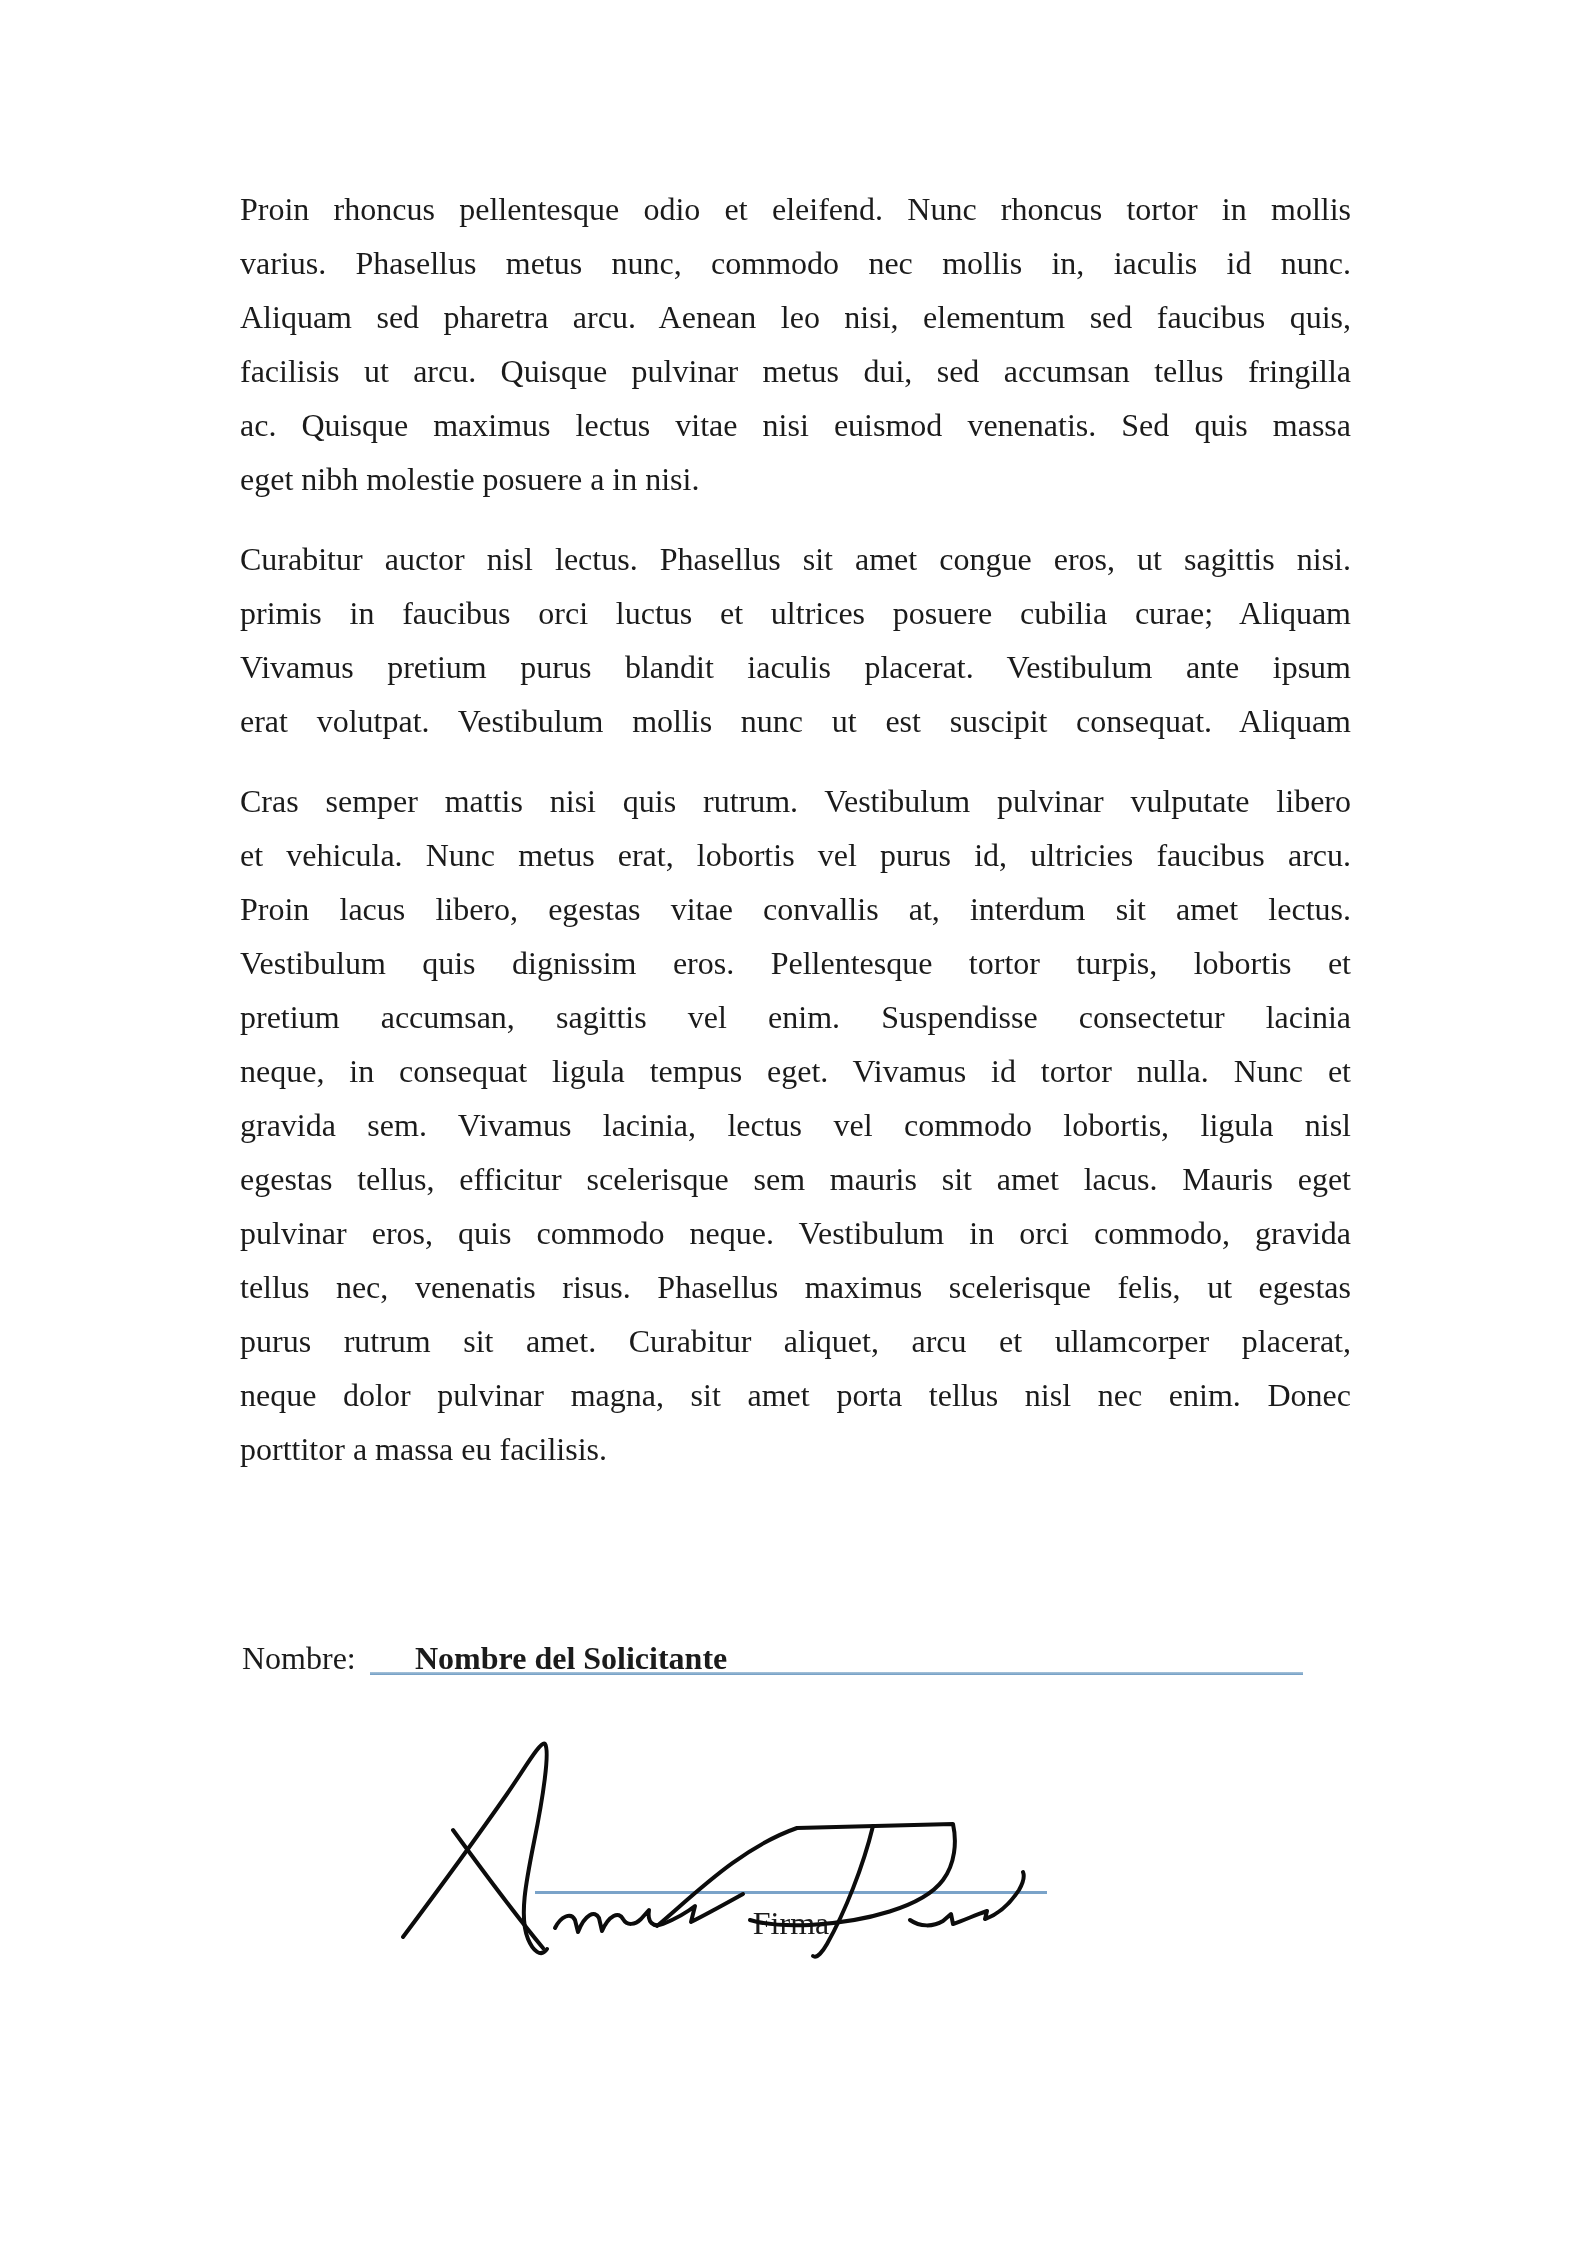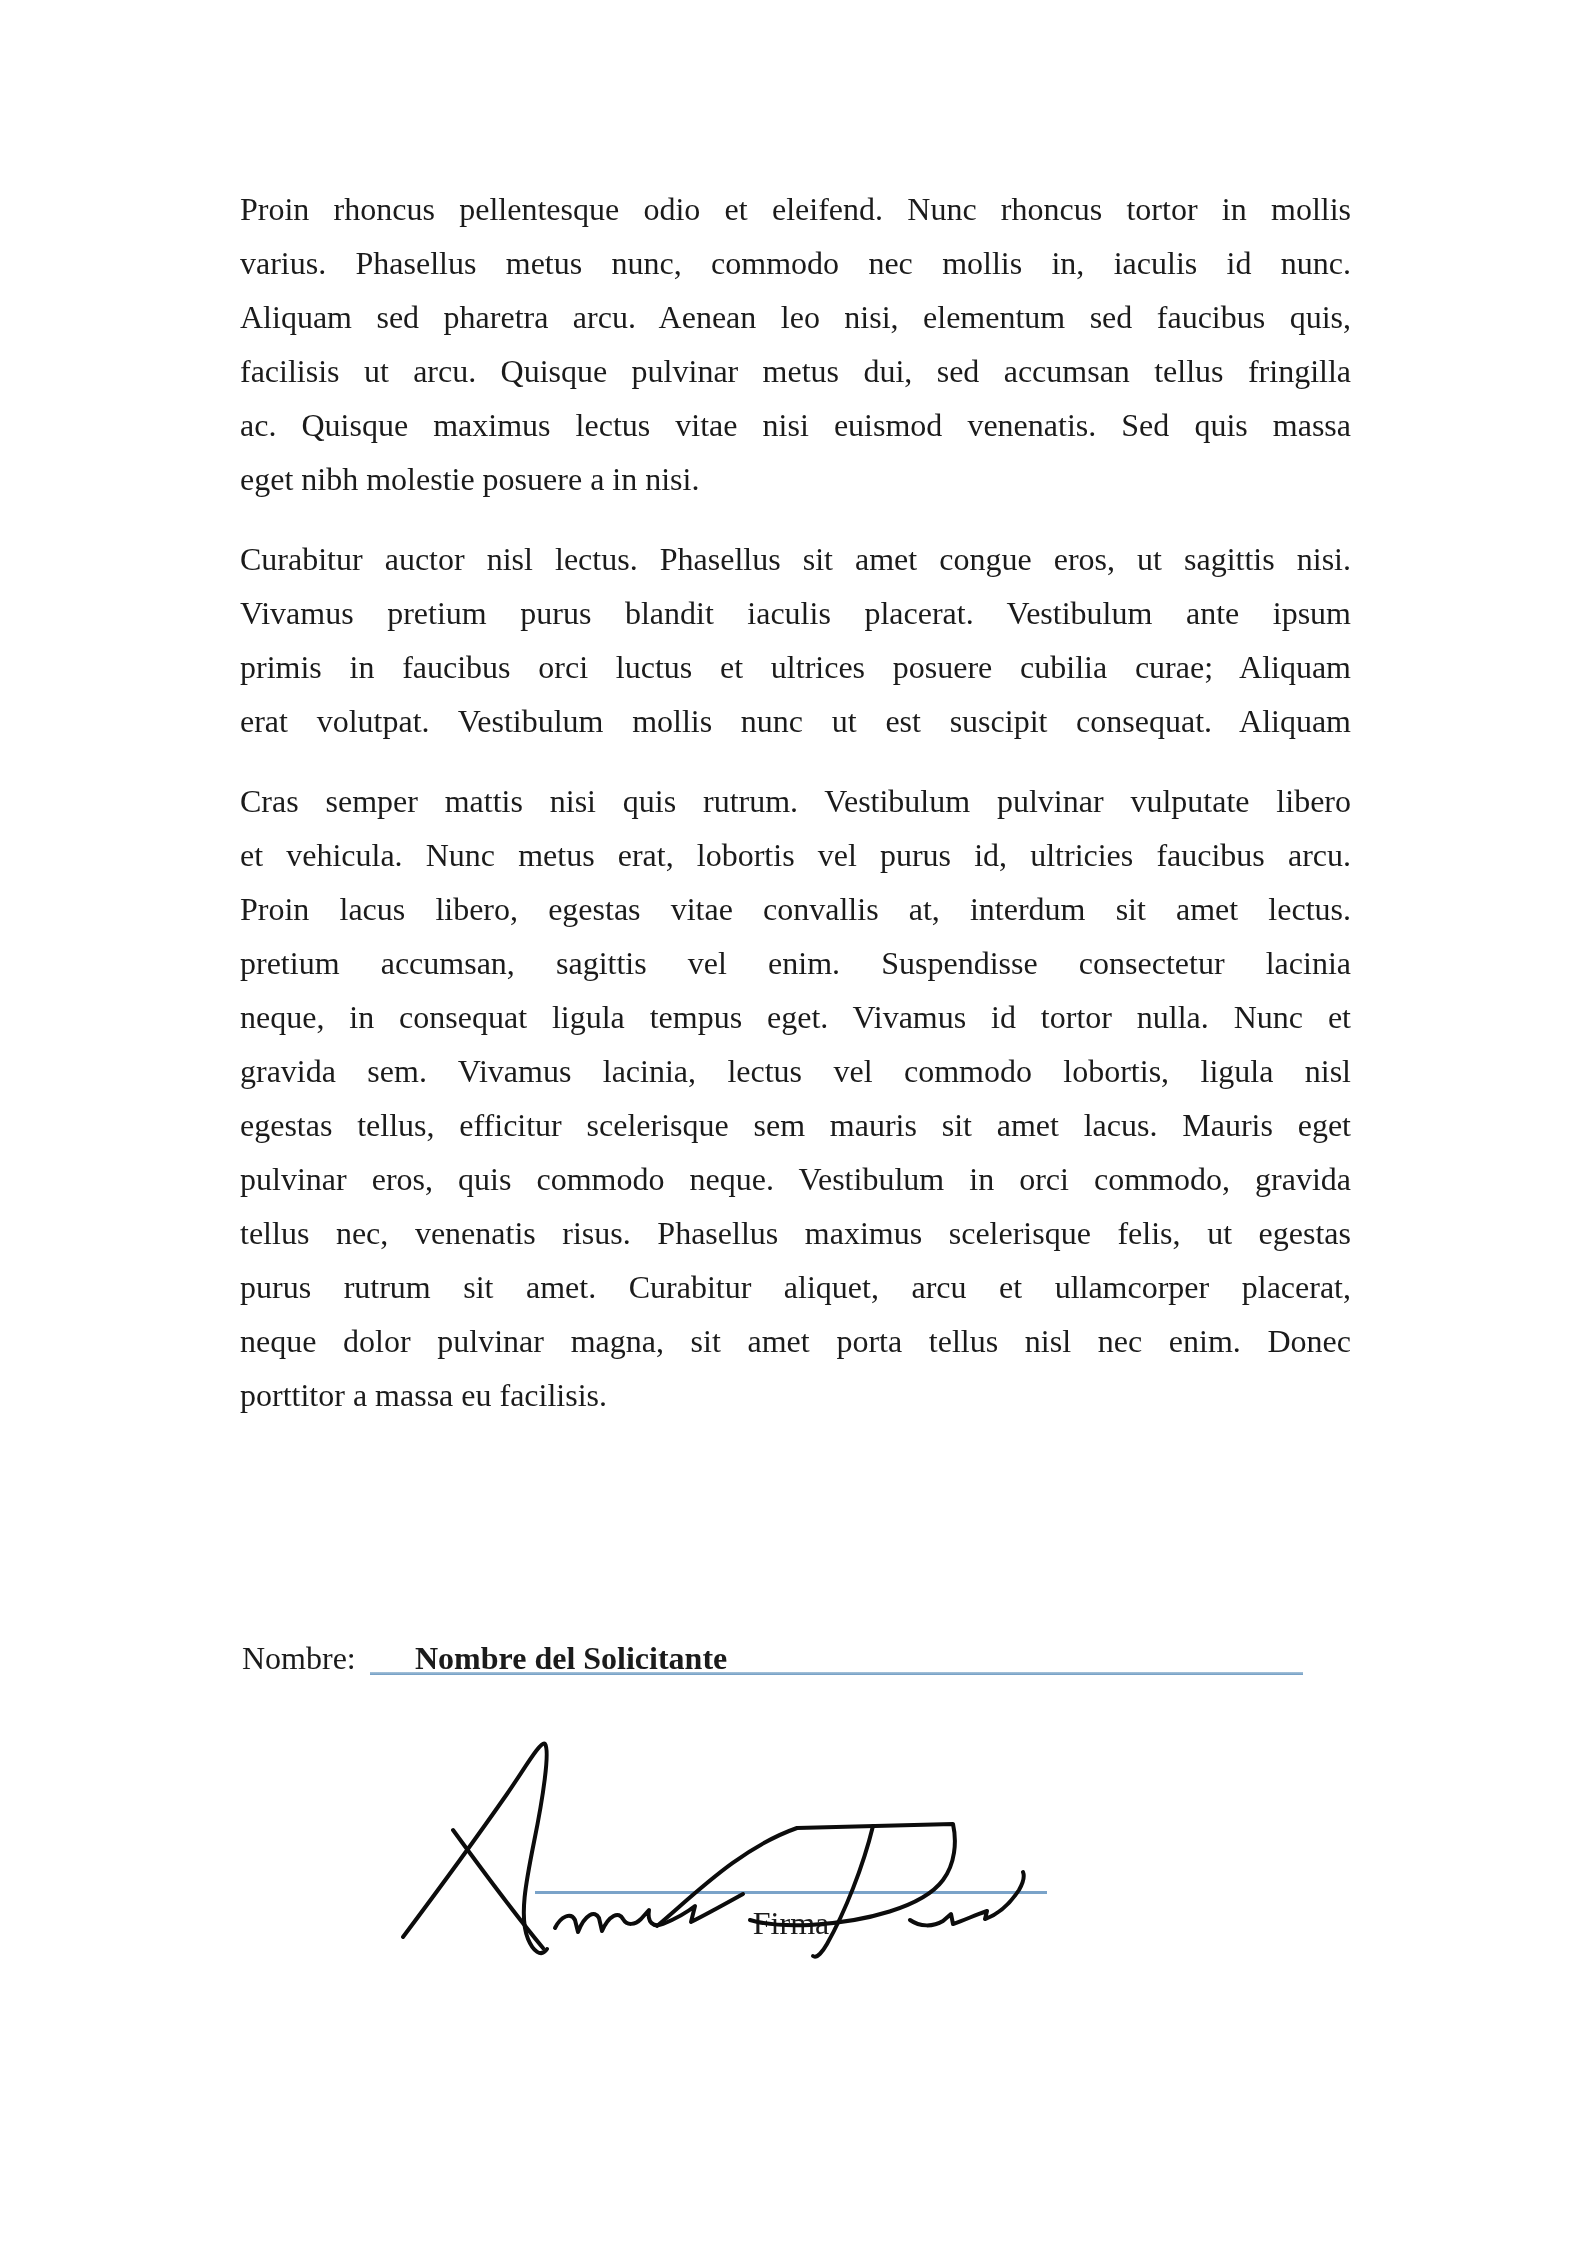--- a/index.html
+++ b/index.html
@@ -83,29 +83,30 @@
       <div class="line">Proin rhoncus pellentesque odio et eleifend. Nunc rhoncus tortor in mollis</div>
       <div class="line">varius. Phasellus metus nunc, commodo nec mollis in, iaculis id nunc.</div>
       <div class="line">Aliquam sed pharetra arcu. Aenean leo nisi, elementum sed faucibus quis,</div>
       <div class="line">facilisis ut arcu. Quisque pulvinar metus dui, sed accumsan tellus fringilla</div>
       <div class="line">ac. Quisque maximus lectus vitae nisi euismod venenatis. Sed quis massa</div>
       <div class="line last">eget nibh molestie posuere a in nisi.</div>
     </div>
 
     <div class="paragraph">
       <div class="line">Curabitur auctor nisl lectus. Phasellus sit amet congue eros, ut sagittis nisi.</div>
+      <div class="line">primis in faucibus orci luctus et ultrices posuere cubilia curae; Aliquam</div>
       <div class="line">Vivamus pretium purus blandit iaculis placerat. Vestibulum ante ipsum</div>
-      <div class="line">primis in faucibus orci luctus et ultrices posuere cubilia curae; Aliquam</div>
       <div class="line">erat volutpat. Vestibulum mollis nunc ut est suscipit consequat. Aliquam</div>
     </div>
 
     <div class="paragraph">
       <div class="line">Cras semper mattis nisi quis rutrum. Vestibulum pulvinar vulputate libero</div>
       <div class="line">et vehicula. Nunc metus erat, lobortis vel purus id, ultricies faucibus arcu.</div>
       <div class="line">Proin lacus libero, egestas vitae convallis at, interdum sit amet lectus.</div>
+      <div class="line">Vestibulum quis dignissim eros. Pellentesque tortor turpis, lobortis et</div>
       <div class="line">pretium accumsan, sagittis vel enim. Suspendisse consectetur lacinia</div>
       <div class="line">neque, in consequat ligula tempus eget. Vivamus id tortor nulla. Nunc et</div>
       <div class="line">gravida sem. Vivamus lacinia, lectus vel commodo lobortis, ligula nisl</div>
       <div class="line">egestas tellus, efficitur scelerisque sem mauris sit amet lacus. Mauris eget</div>
       <div class="line">pulvinar eros, quis commodo neque. Vestibulum in orci commodo, gravida</div>
       <div class="line">tellus nec, venenatis risus. Phasellus maximus scelerisque felis, ut egestas</div>
       <div class="line">purus rutrum sit amet. Curabitur aliquet, arcu et ullamcorper placerat,</div>
       <div class="line">neque dolor pulvinar magna, sit amet porta tellus nisl nec enim. Donec</div>
       <div class="line last">porttitor a massa eu facilisis.</div>
     </div>

